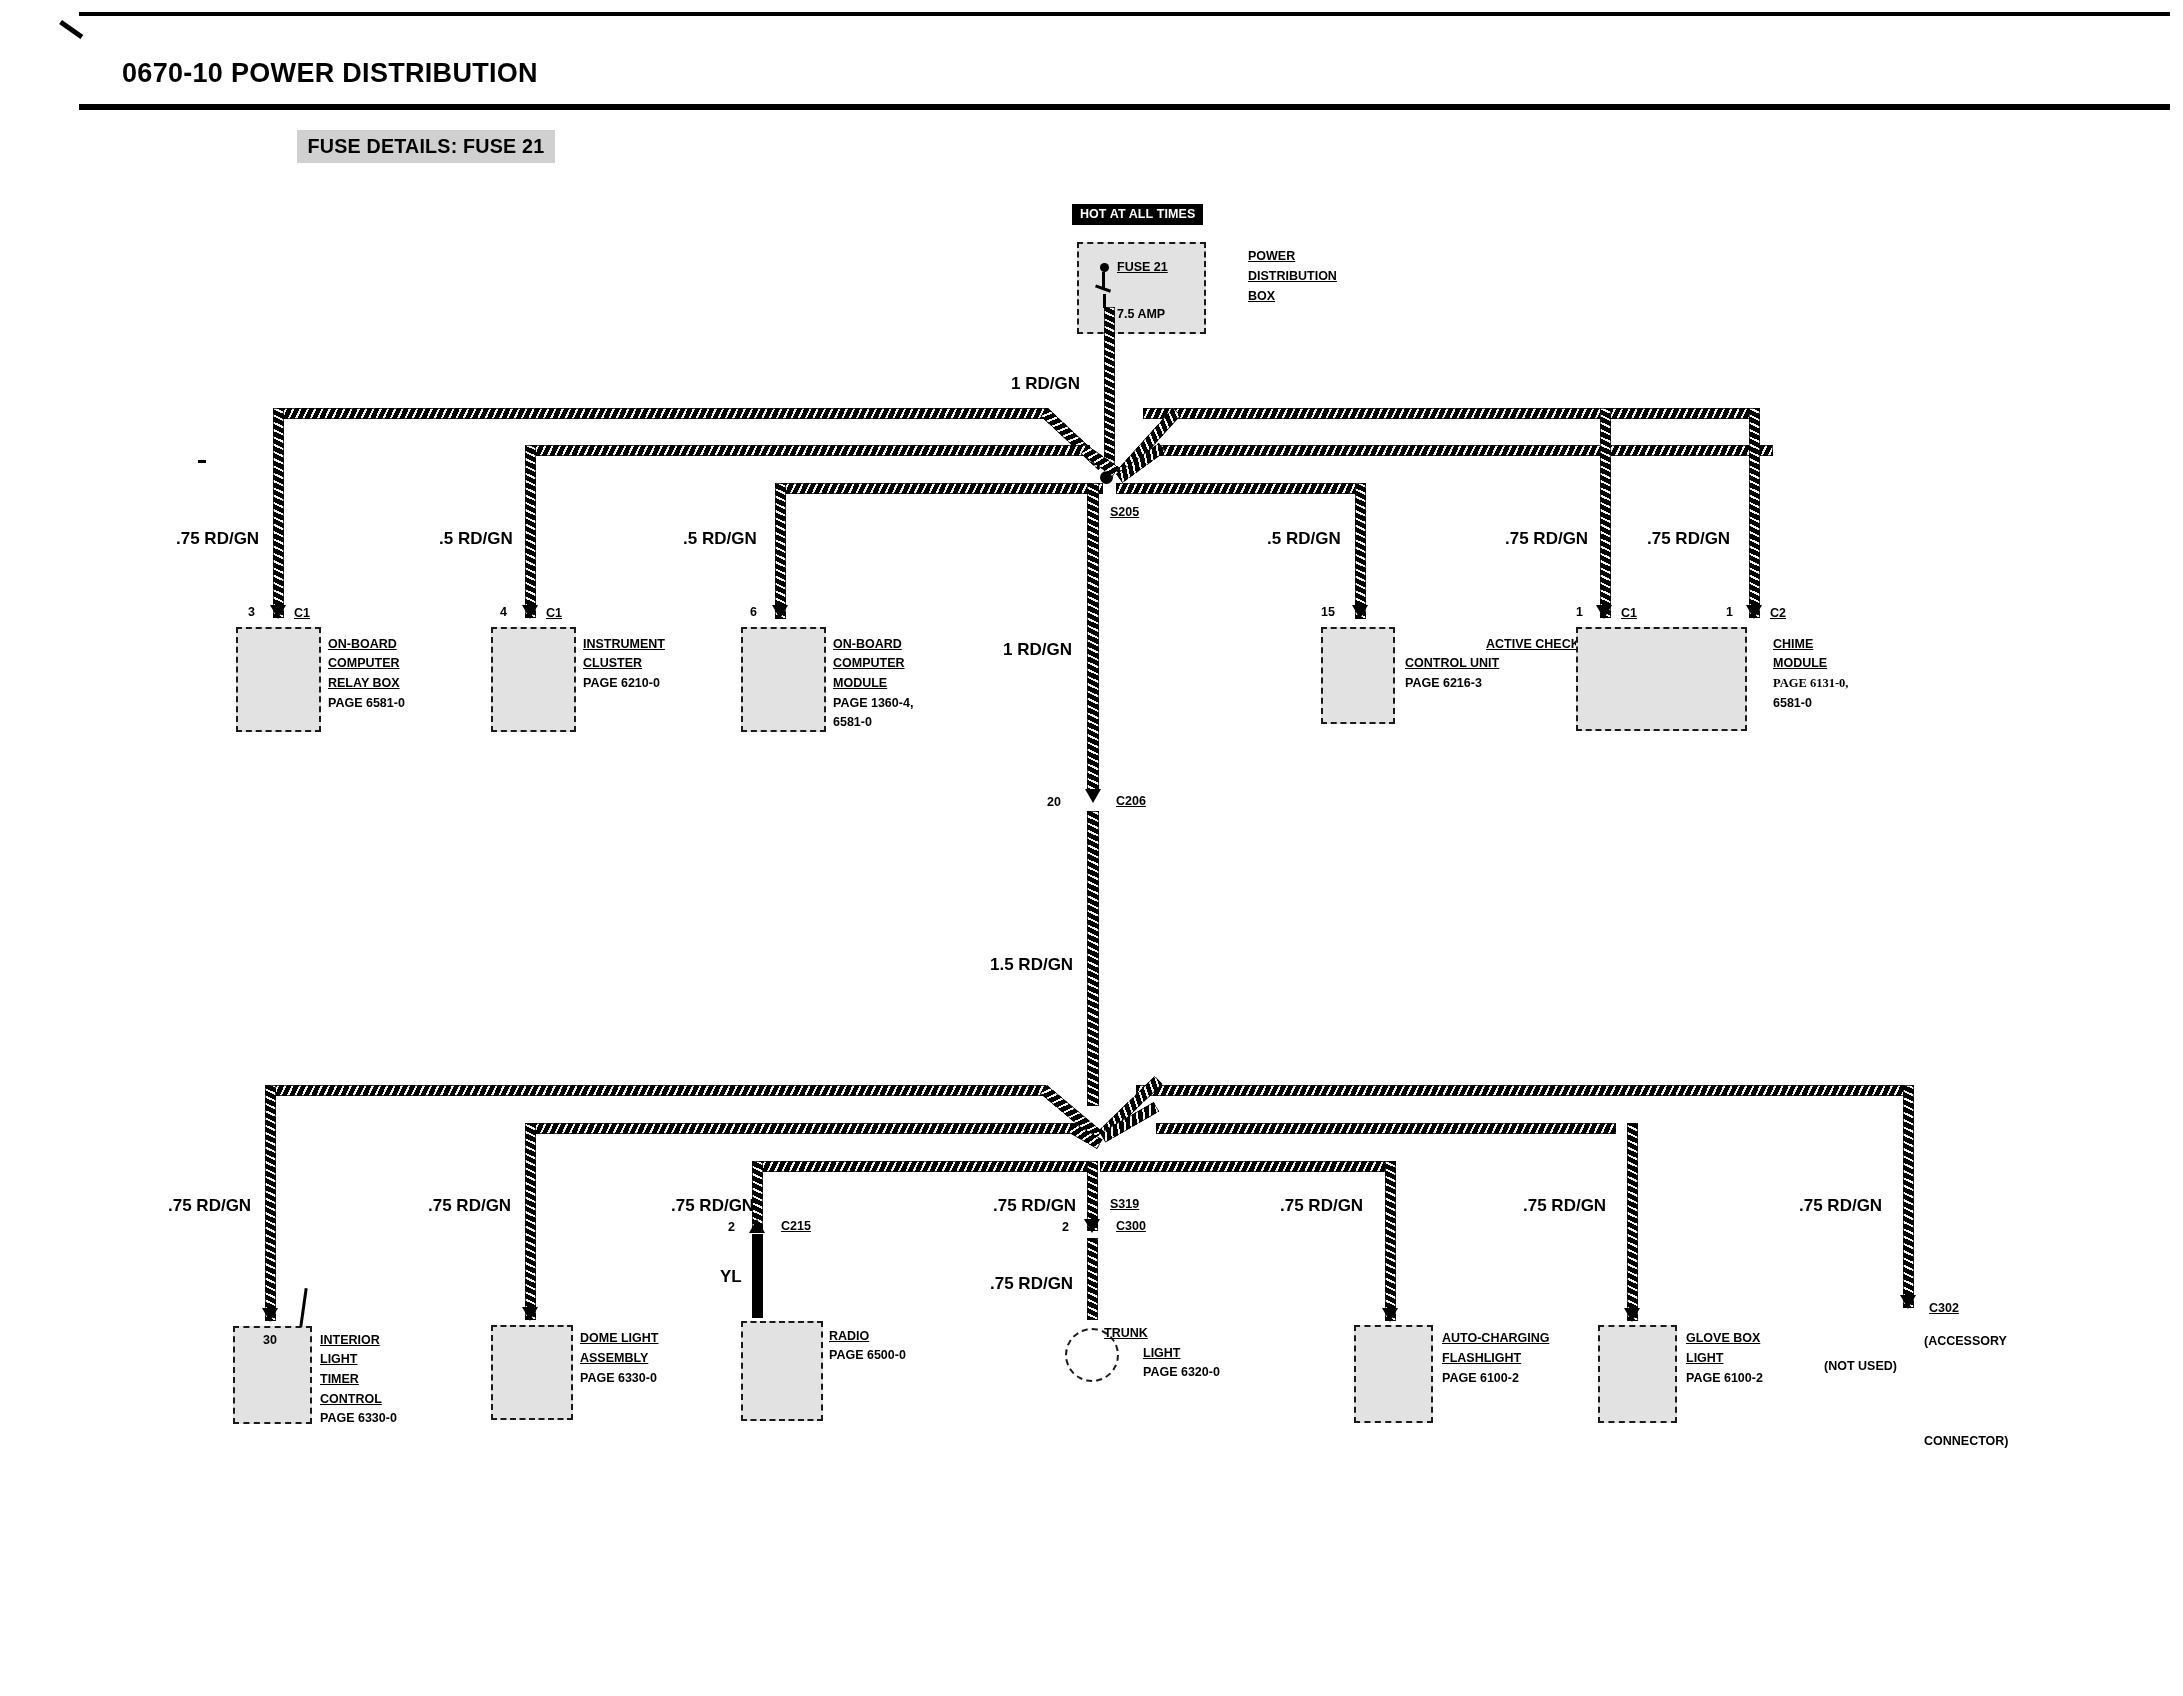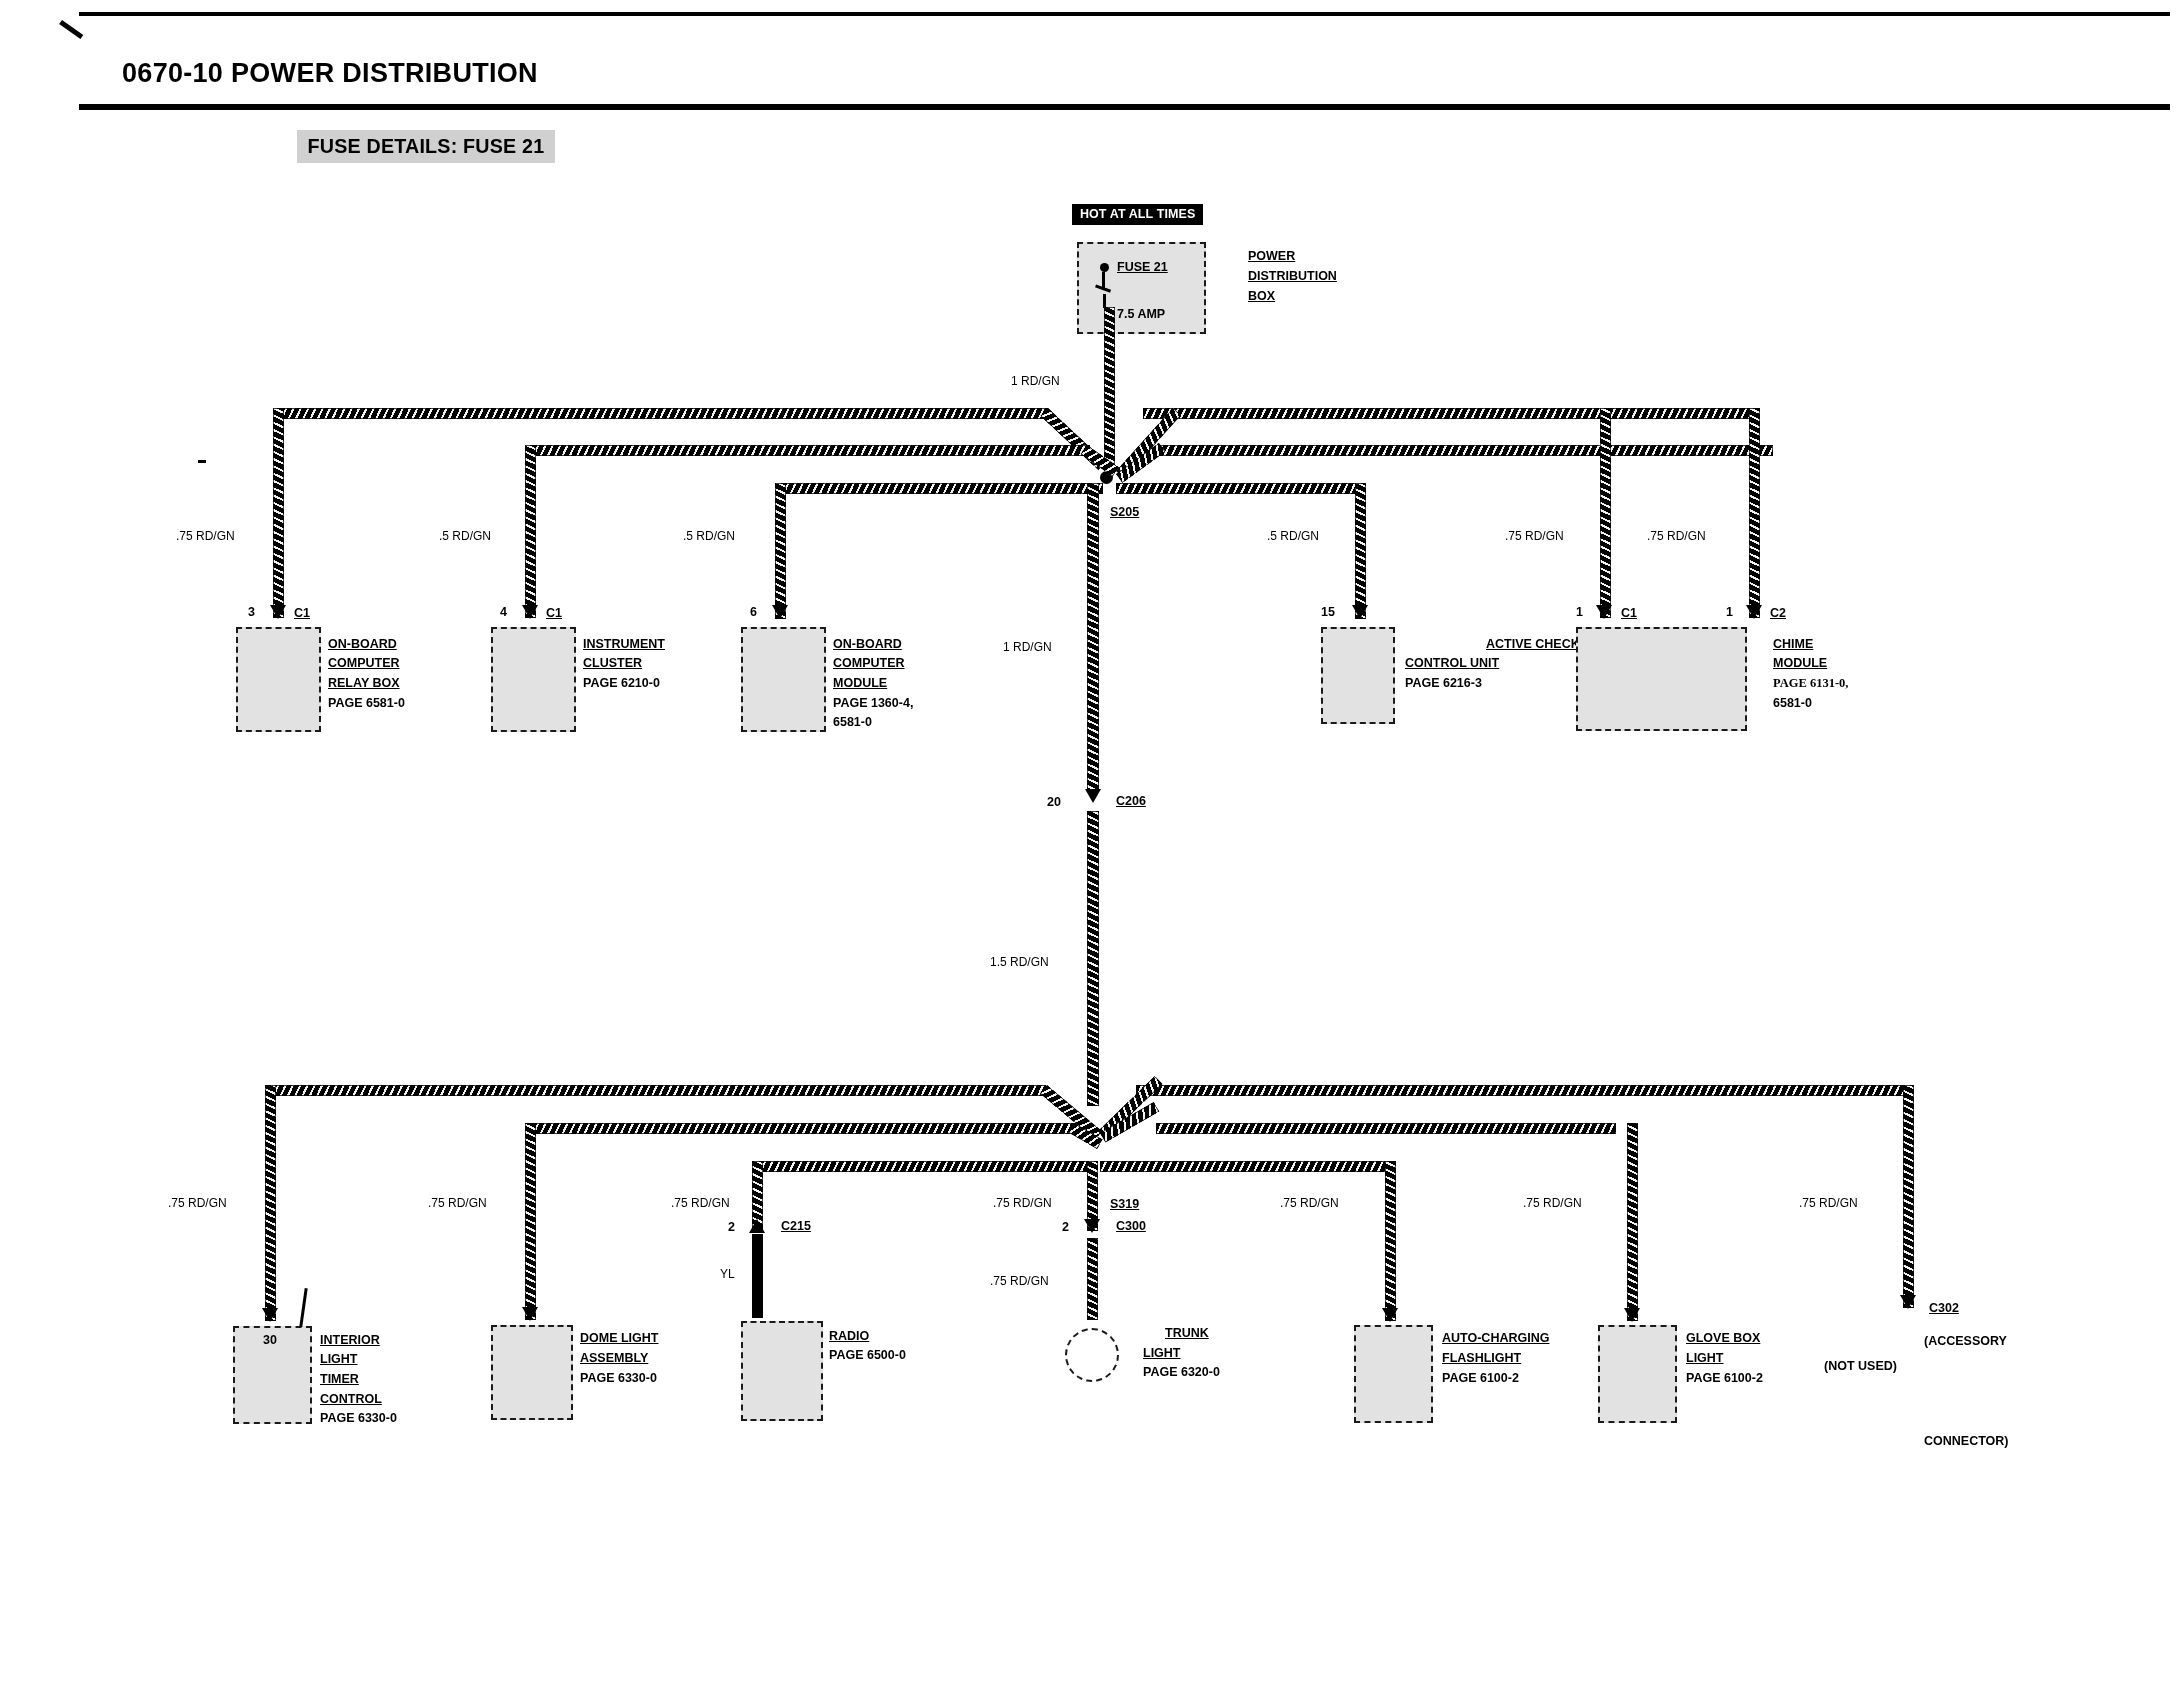--- a/index.html
+++ b/index.html
@@ -9,21 +9,21 @@
   
   .top-rule{position:absolute;left:79px;top:11.8px;width:2091px;height:4.6px;background:#000;}
   .top-rule-tail{position:absolute;left:62px;top:19.7px;width:26px;height:4.6px;background:#000;transform:rotate(35deg);transform-origin:left top;}
   .page-title{position:absolute;left:122px;top:58px;font-size:27px;font-weight:bold;letter-spacing:0.3px;white-space:nowrap;}
   .title-rule{position:absolute;left:79px;top:104px;width:2091px;height:5.9px;background:#000;}
   .section-badge{position:absolute;left:297px;top:130px;background:#d0d0d0;padding:4.6px 10.5px 5.9px 10.5px;font-size:19.7px;font-weight:bold;letter-spacing:0.2px;white-space:nowrap;}
 
   
   .lbl{position:absolute;font-size:12.5px;font-weight:bold;line-height:1.28;white-space:nowrap;}
   .lbl.ul span{text-decoration:underline;}
-  .wirelbl{position:absolute;font-size:12px;font-weight:normal;white-space:nowrap;}
+  .wirelbl{position:absolute;font-size:17px;font-weight:bold;white-space:nowrap;}
   .pin{position:absolute;font-size:12.5px;font-weight:bold;white-space:nowrap;}
 
   
   .box{position:absolute;border:2.6px dashed #1a1a1a;background:#e2e2e2;box-sizing:border-box;}
 
   
   .hotbar{position:absolute;background:#000;color:#fff;font-size:12.5px;font-weight:bold;padding:3.3px 7.9px 3.9px 7.9px;letter-spacing:0.1px;white-space:nowrap;}
 
   
   .wire{position:absolute;background:
@@ -240,21 +240,21 @@
   <div class="box" style="left:491px;top:1325px;width:82px;height:95px;"></div>
   <div class="lbl ul" style="left:580px;top:1330px;"><span>DOME LIGHT</span></div>
   <div class="lbl ul" style="left:580px;top:1350px;"><span>ASSEMBLY</span></div>
   <div class="lbl" style="left:580px;top:1370px;">PAGE 6330-0</div>
 
   <div class="box" style="left:741px;top:1321px;width:82px;height:100px;"></div>
   <div class="lbl ul" style="left:829px;top:1328px;"><span>RADIO</span></div>
   <div class="lbl" style="left:829px;top:1347px;">PAGE 6500-0</div>
 
   <div class="lamp" style="left:1065px;top:1328px;"></div>
-  <div class="lbl ul" style="left:1165px;top:1325px;"><span>TRUNK</span></div>
+  <div class="lbl ul" style="left:1104px;top:1325px;"><span>TRUNK</span></div>
   <div class="lbl ul" style="left:1143px;top:1345px;"><span>LIGHT</span></div>
   <div class="lbl" style="left:1143px;top:1364px;">PAGE 6320-0</div>
 
   <div class="box" style="left:1354px;top:1325px;width:79px;height:98px;"></div>
   <div class="lbl ul" style="left:1442px;top:1330px;"><span>AUTO-CHARGING</span></div>
   <div class="lbl ul" style="left:1442px;top:1350px;"><span>FLASHLIGHT</span></div>
   <div class="lbl" style="left:1442px;top:1370px;">PAGE 6100-2</div>
 
   <div class="box" style="left:1598px;top:1325px;width:79px;height:98px;"></div>
   <div class="lbl ul" style="left:1686px;top:1330px;"><span>GLOVE BOX</span></div>

